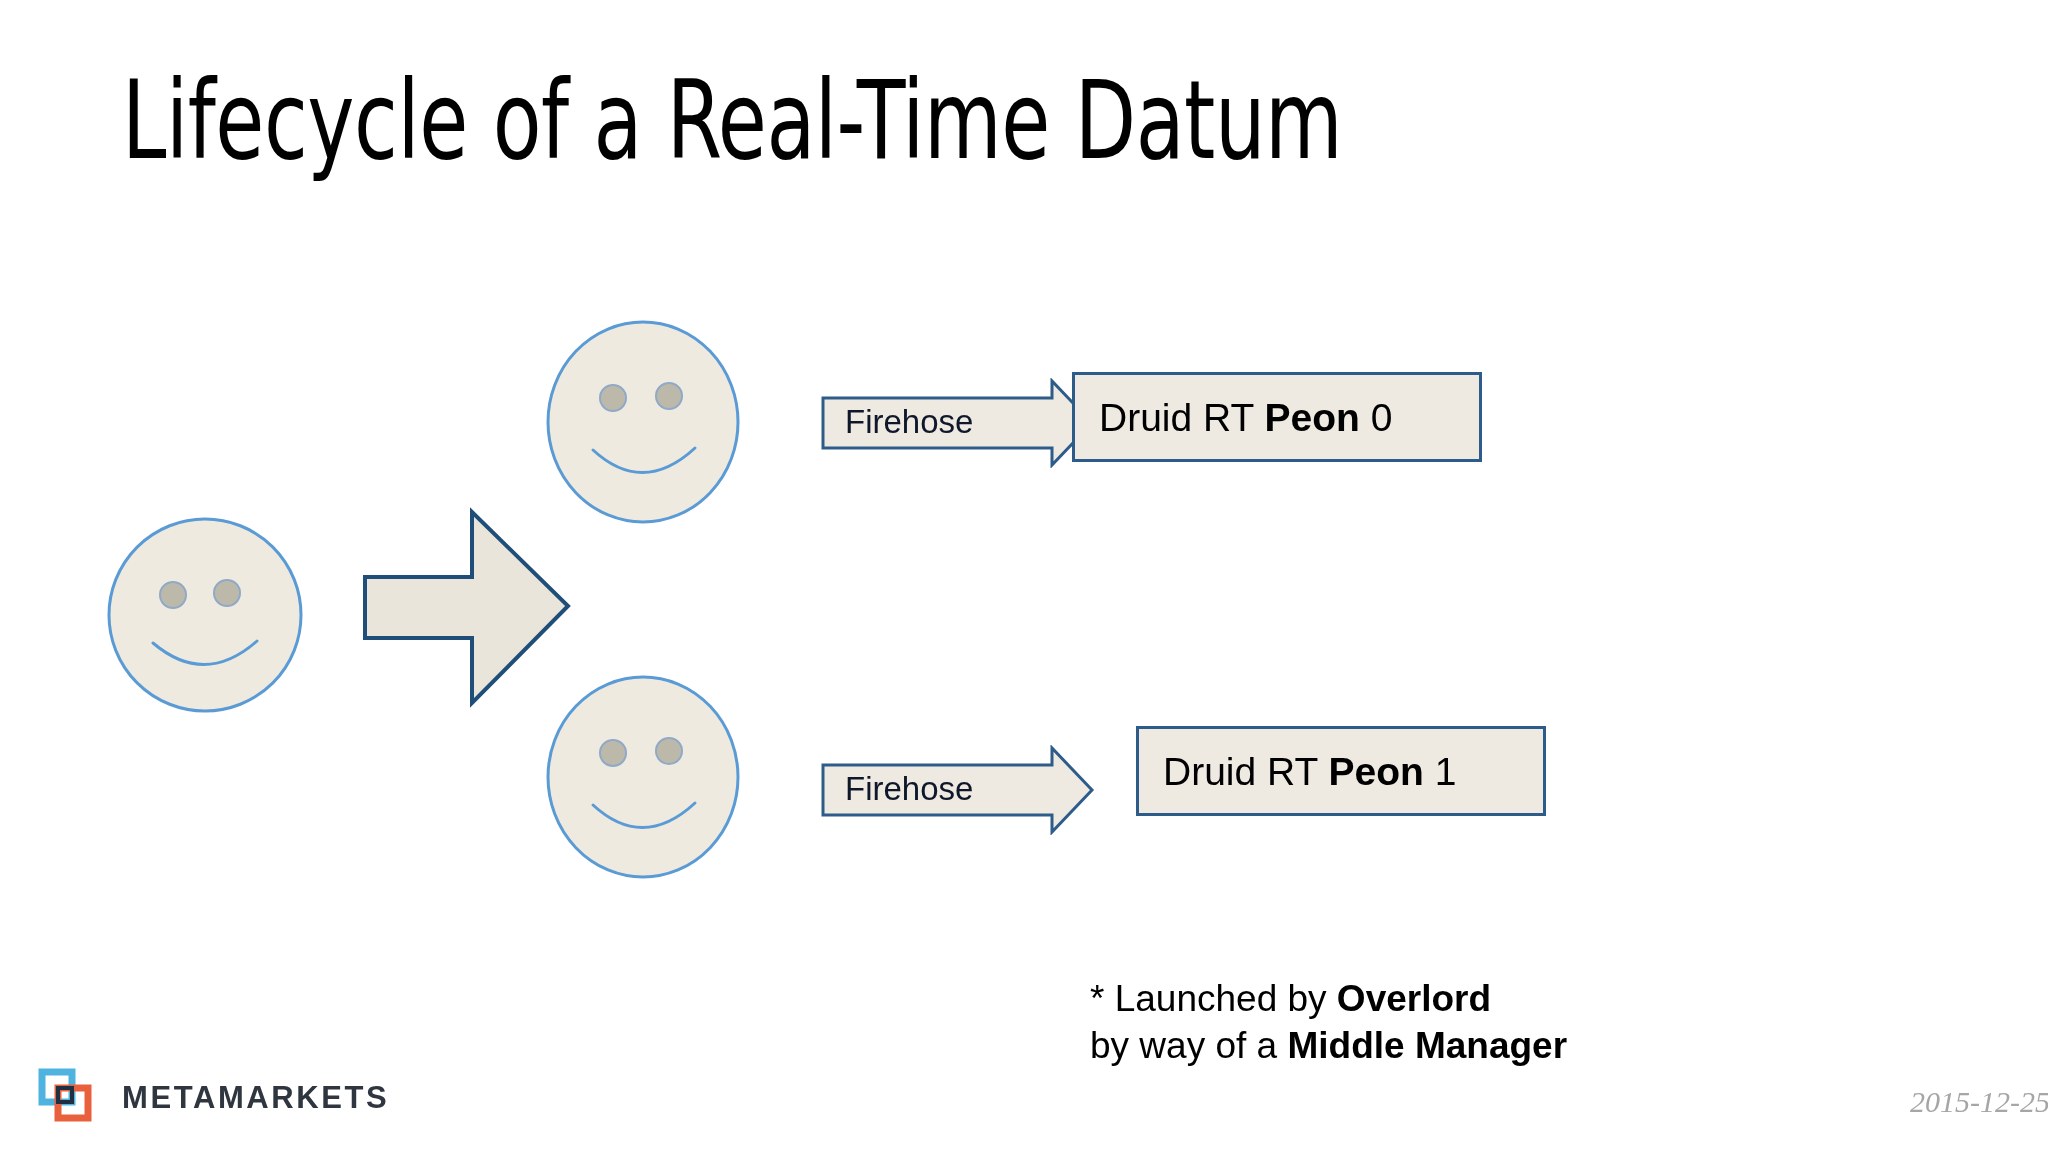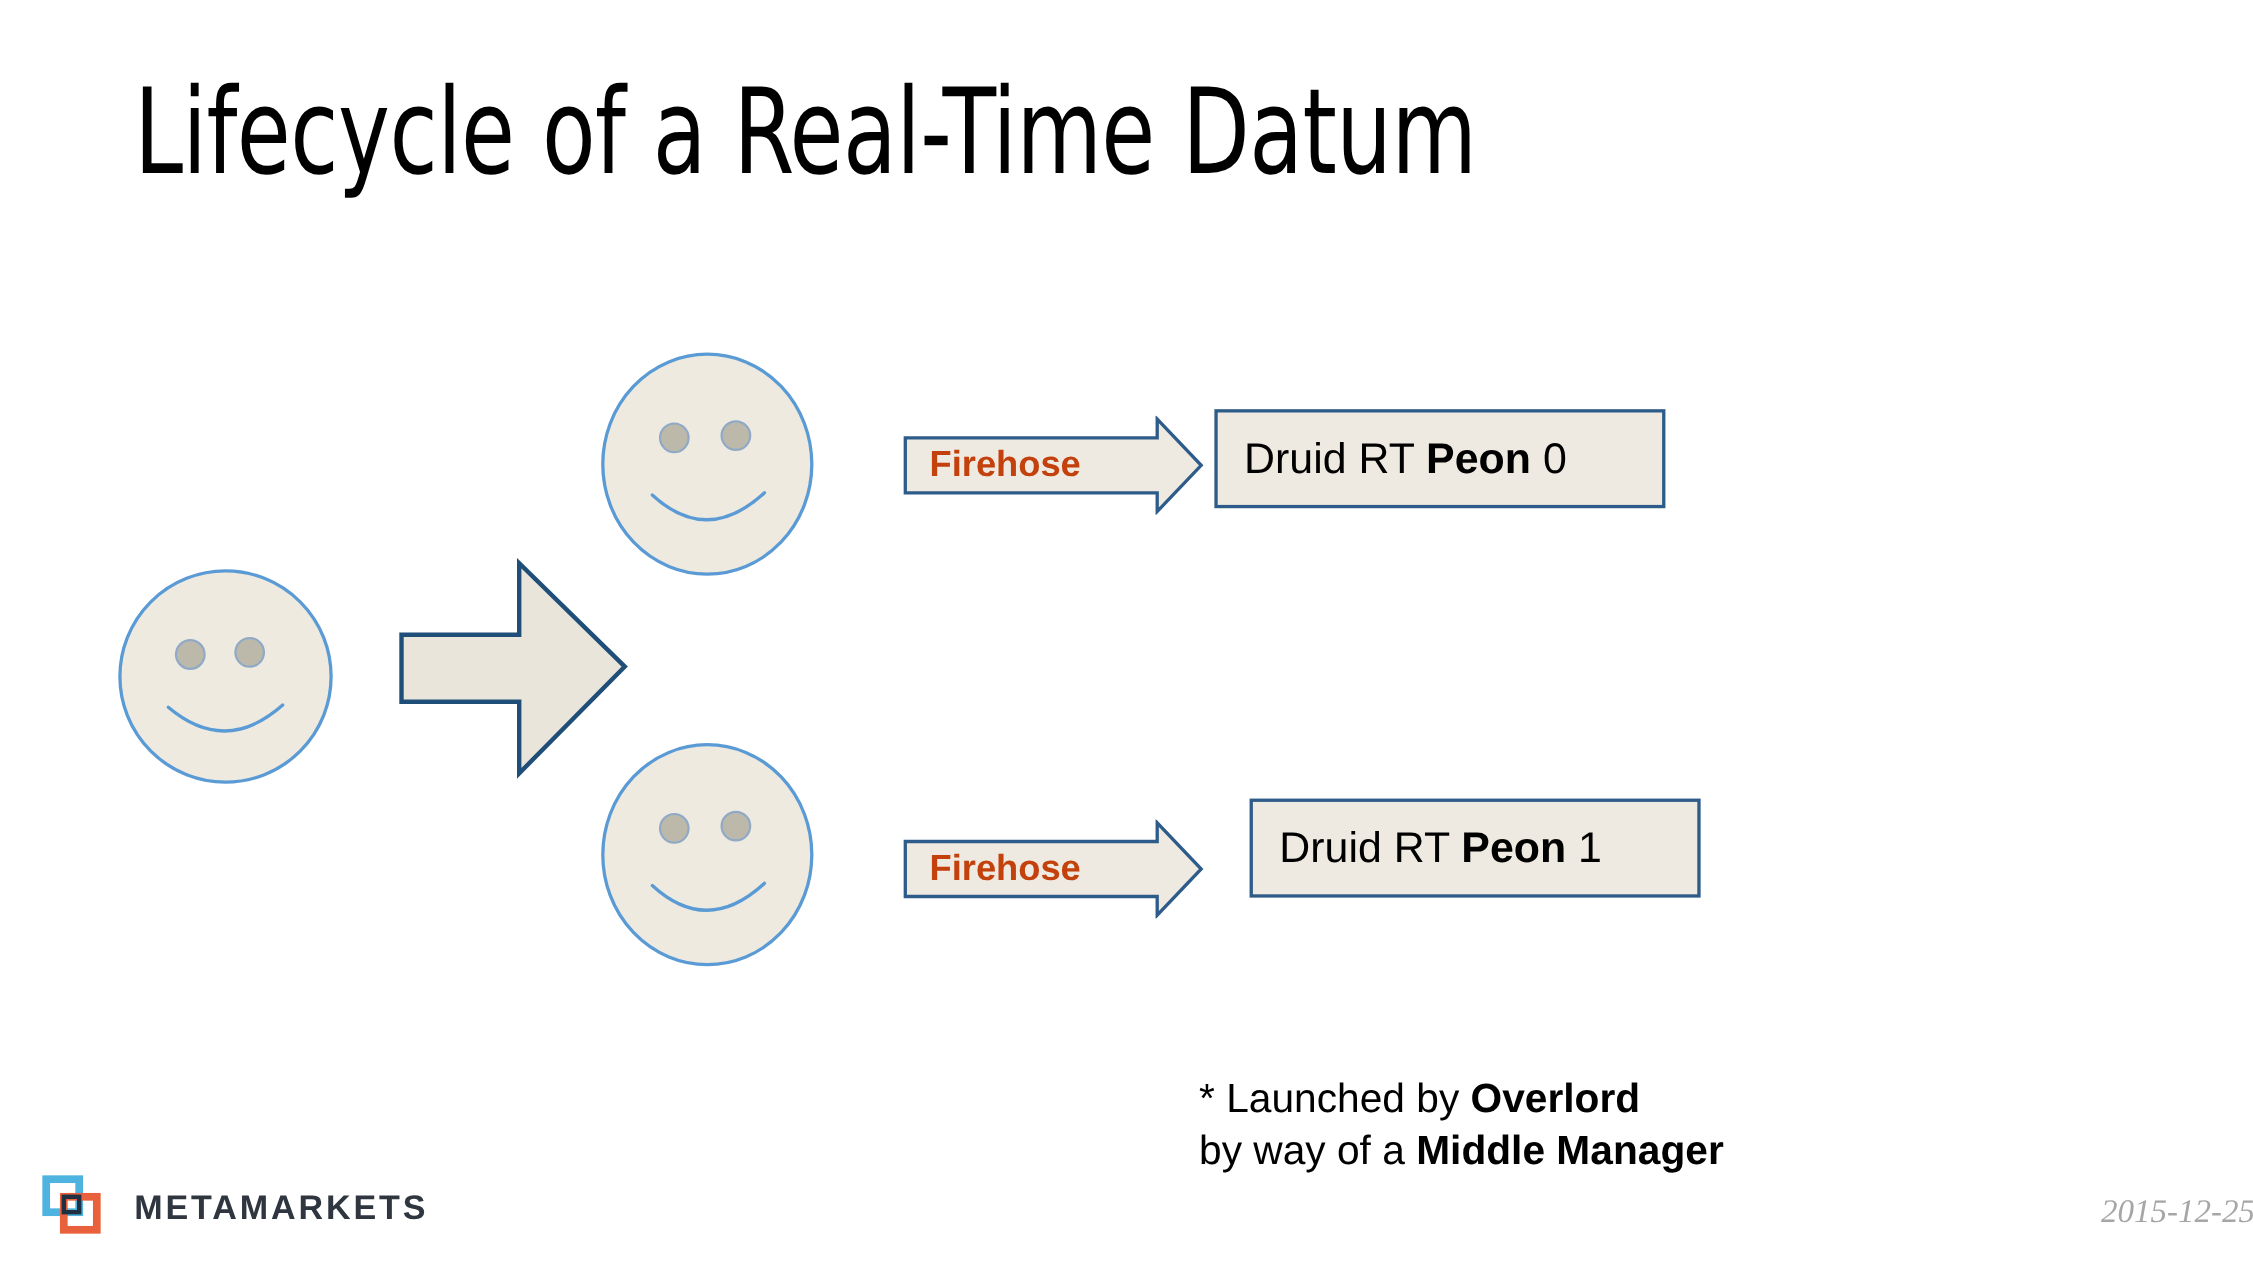--- a/index.html
+++ b/index.html
@@ -53,23 +53,23 @@
     top: 505px;
   }
 
   
   .firehose {
     position: absolute;
   }
   .firehose-label {
     position: absolute;
     font-family: "Liberation Sans", sans-serif;
-    font-weight: bold;
+    font-weight: normal;
     font-size: 33px;
-    color: #c2410c;
+    color: #0f172a;
     white-space: nowrap;
     line-height: 1;
   }
 
   
   .druid-box {
     position: absolute;
     box-sizing: border-box;
     background: #EFEAE1;
     border: 3px solid #2E5C8A;
@@ -162,21 +162,21 @@
     </svg>
   </div>
 
   <div class="firehose" style="left:820px; top:378px;">
     <svg width="275" height="90" viewBox="0 0 275 90" aria-hidden="true">
       <polygon points="3,20 232,20 232,3 272,45 232,87 232,70 3,70" fill="#EFEAE1" stroke="#2E5C8A" stroke-width="3" stroke-linejoin="miter"></polygon>
     </svg>
   </div>
   <div class="firehose-label" style="left:845px; top:405px;">Firehose</div>
 
-  <div class="druid-box" style="left:1104px; top:372px; width:410px; height:90px;text-align:center;">
+  <div class="druid-box" style="left:1072px; top:372px; width:410px; height:90px;text-align:center;">
     <div class="druid-text">
       <span>Druid RT </span><b>Peon</b><span> 0</span>
     </div>
   </div>
 
   <div class="face" style="left:543px; top:675px;">
     <svg width="200" height="205" viewBox="0 0 200 205" aria-hidden="true">
       <ellipse cx="100" cy="102" rx="95" ry="100" fill="#EEEAE0" stroke="#5B9BD5" stroke-width="3"></ellipse>
       <circle cx="70" cy="78" r="13" fill="#BDB9AA" stroke="#8FA9C6" stroke-width="2"></circle>
       <circle cx="126" cy="76" r="13" fill="#BDB9AA" stroke="#8FA9C6" stroke-width="2"></circle>

